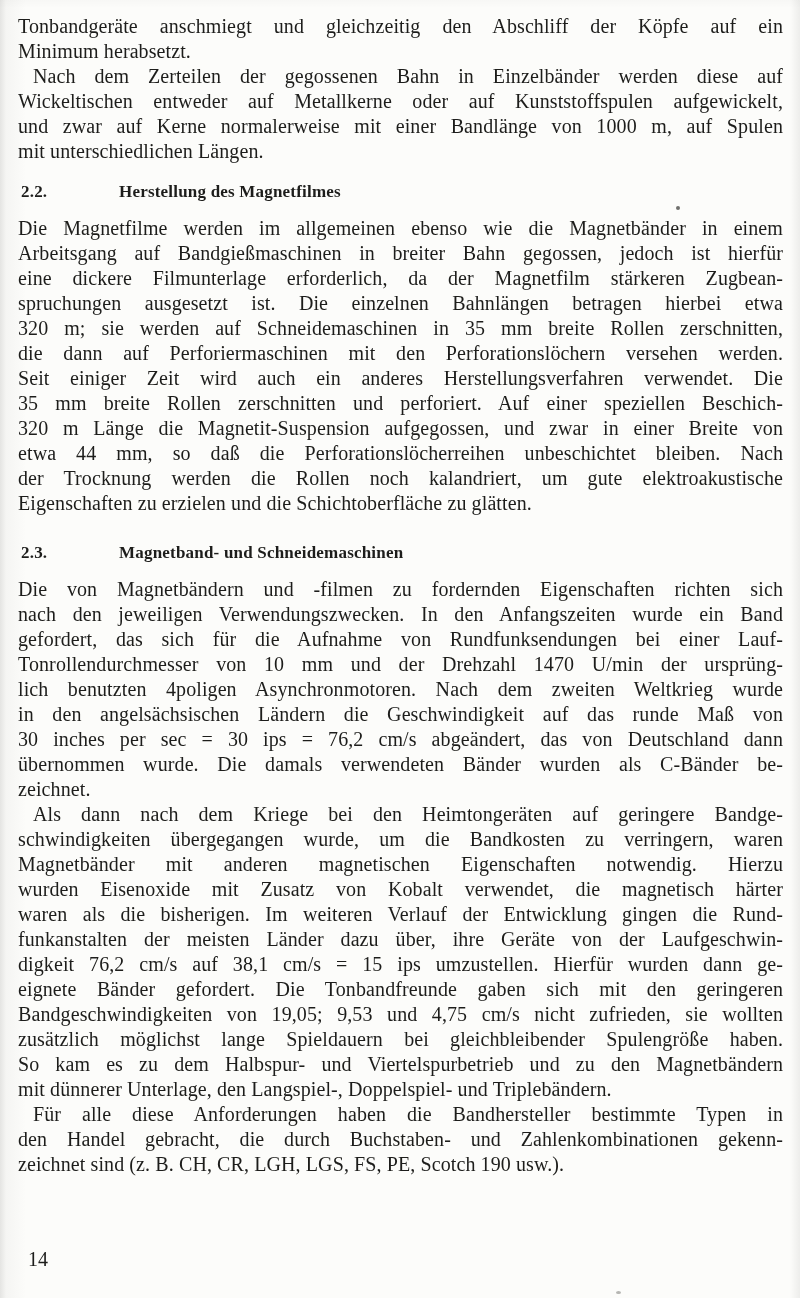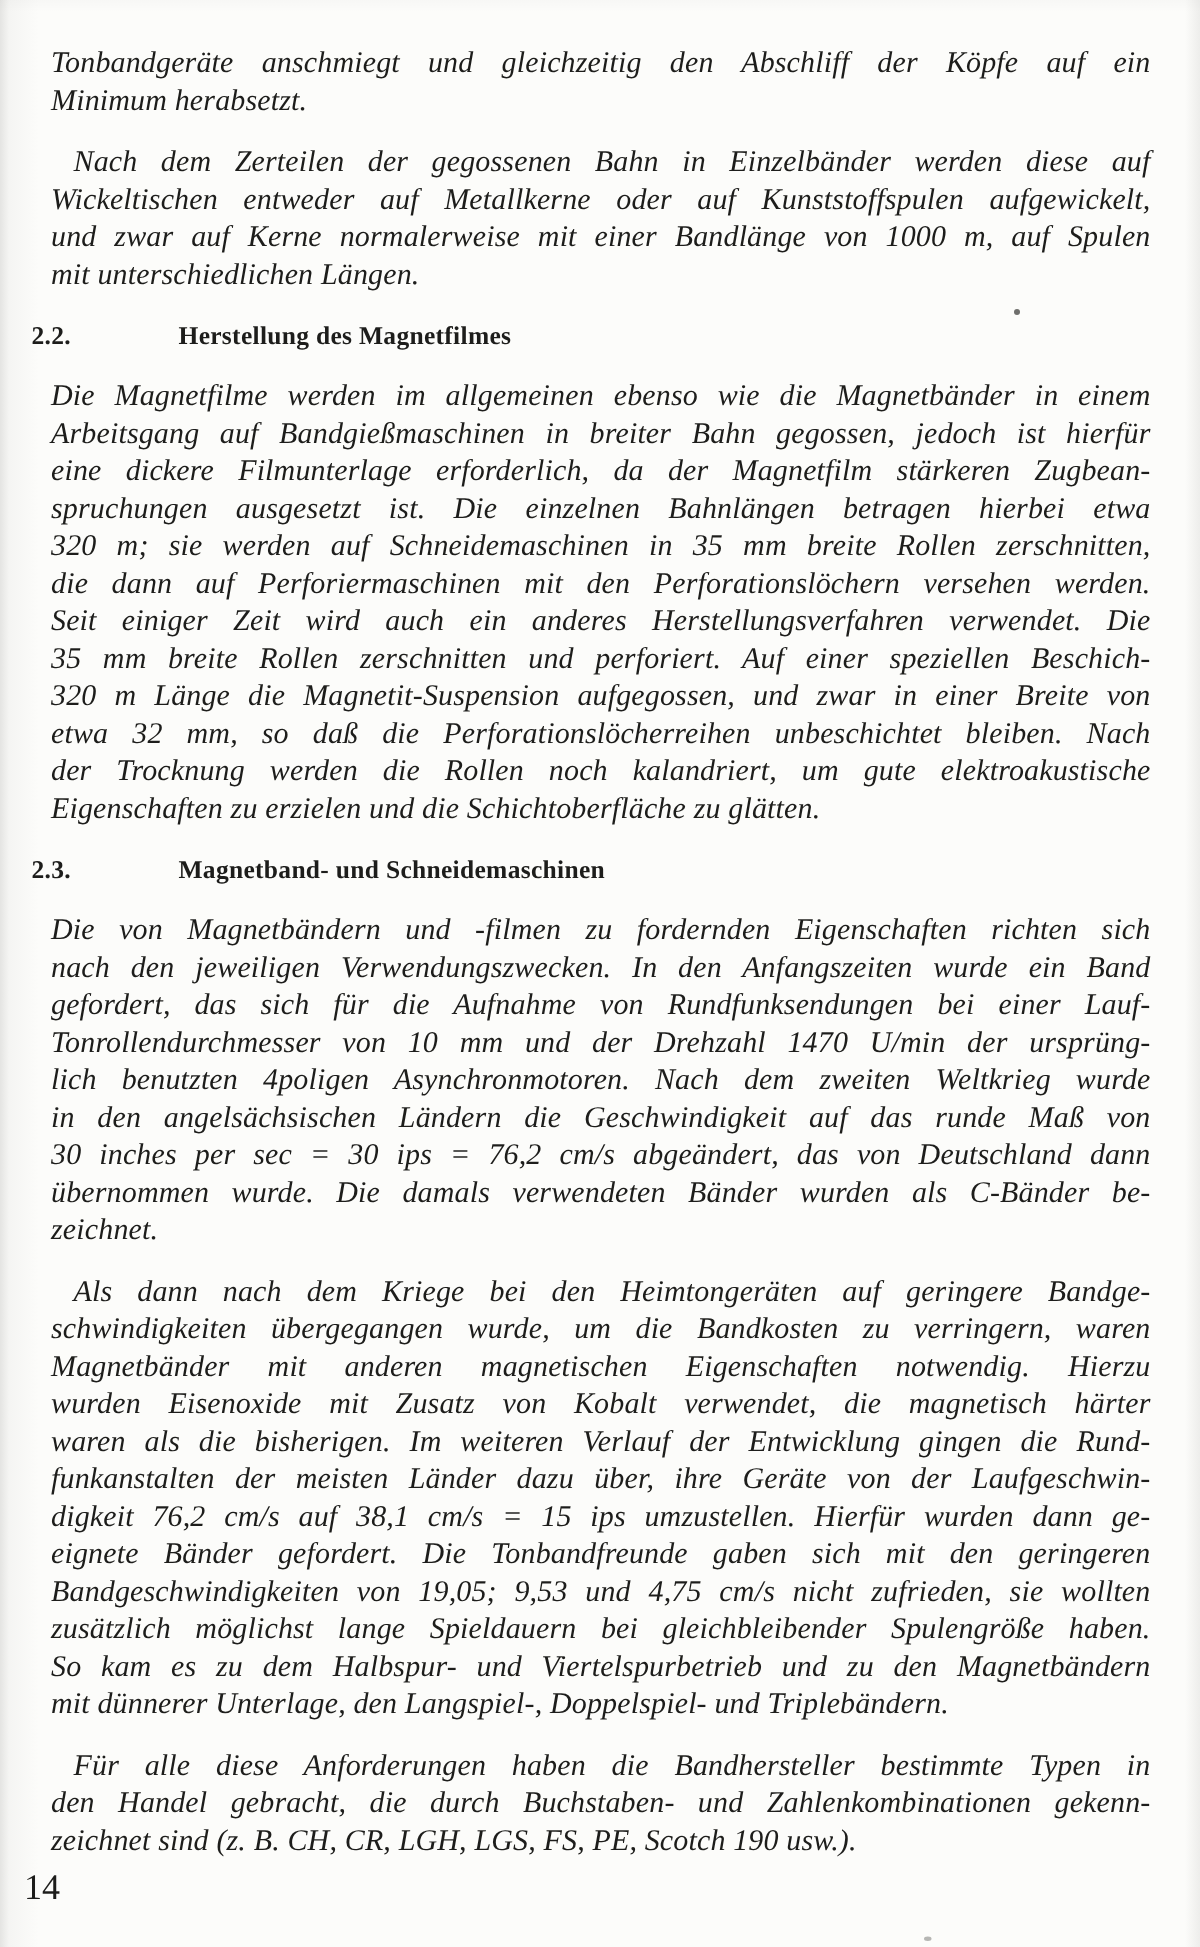--- a/index.html
+++ b/index.html
@@ -26,51 +26,51 @@
   }
   .text-column {
     position: absolute;
     left: 18px;
     right: 17px;
     top: 14px;
     font-size: 20px;
     line-height: 25px;
     letter-spacing: 0.1px;
   }
-  .para { margin: 16px; font-style: italic; }
+  .para { margin: 0; }
   .line {
     text-align: justify;
     text-align-last: justify;
     white-space: normal;
   }
   .line.last {
     text-align-last: left;
   }
   .para.indent .line:first-child {
     text-indent: 15px;
   }
   h2.heading {
     display: flex;
     align-items: baseline;
     margin: 16px 0 12px 3px;
     font-size: 17px;
     line-height: 24px;
     font-weight: bold;
     letter-spacing: 0.2px;
   }
-  h2.heading.second { margin-top: 10px; }
+  h2.heading.second { margin-top: 25px; }
   .hnum {
     flex: 0 0 98px;
   }
   .htitle { flex: 1; }
   .page-number {
     position: absolute;
-    left: 16px;
+    left: 28px;
     top: 1248px;
-    font-size: 24px;
+    font-size: 20px;
     line-height: 22px;
   }
   .speck {
     position: absolute;
     background: #6f6f6c;
     border-radius: 50%;
   }
   .speck.s1 { left: 676px; top: 206px; width: 4px; height: 4px; }
   .speck.s2 { left: 616px; top: 1291px; width: 5px; height: 3px; opacity: .5; }
 </style>
@@ -100,21 +100,21 @@
     <div class="para">
         <div class="line">Die Magnetfilme werden im allgemeinen ebenso wie die Magnetbänder in einem</div>
         <div class="line">Arbeitsgang auf Bandgießmaschinen in breiter Bahn gegossen, jedoch ist hierfür</div>
         <div class="line">eine dickere Filmunterlage erforderlich, da der Magnetfilm stärkeren Zugbean-</div>
         <div class="line">spruchungen ausgesetzt ist. Die einzelnen Bahnlängen betragen hierbei etwa</div>
         <div class="line">320 m; sie werden auf Schneidemaschinen in 35 mm breite Rollen zerschnitten,</div>
         <div class="line">die dann auf Perforiermaschinen mit den Perforationslöchern versehen werden.</div>
         <div class="line">Seit einiger Zeit wird auch ein anderes Herstellungsverfahren verwendet. Die</div>
         <div class="line">35 mm breite Rollen zerschnitten und perforiert. Auf einer speziellen Beschich-</div>
         <div class="line">320 m Länge die Magnetit-Suspension aufgegossen, und zwar in einer Breite von</div>
-        <div class="line">etwa 32 mm, so daß die Perforationslöcherreihen unbeschichtet bleiben. Nach</div>
+        <div class="line">etwa 44 mm, so daß die Perforationslöcherreihen unbeschichtet bleiben. Nach</div>
         <div class="line">der Trocknung werden die Rollen noch kalandriert, um gute elektroakustische</div>
         <div class="line last">Eigenschaften zu erzielen und die Schichtoberfläche zu glätten.</div>
       </div>
 
     <h2 class="heading second">
       <span class="hnum">2.3.</span>
       <span class="htitle">Magnetband- und Schneidemaschinen</span>
     </h2>
 
     <div class="para">

